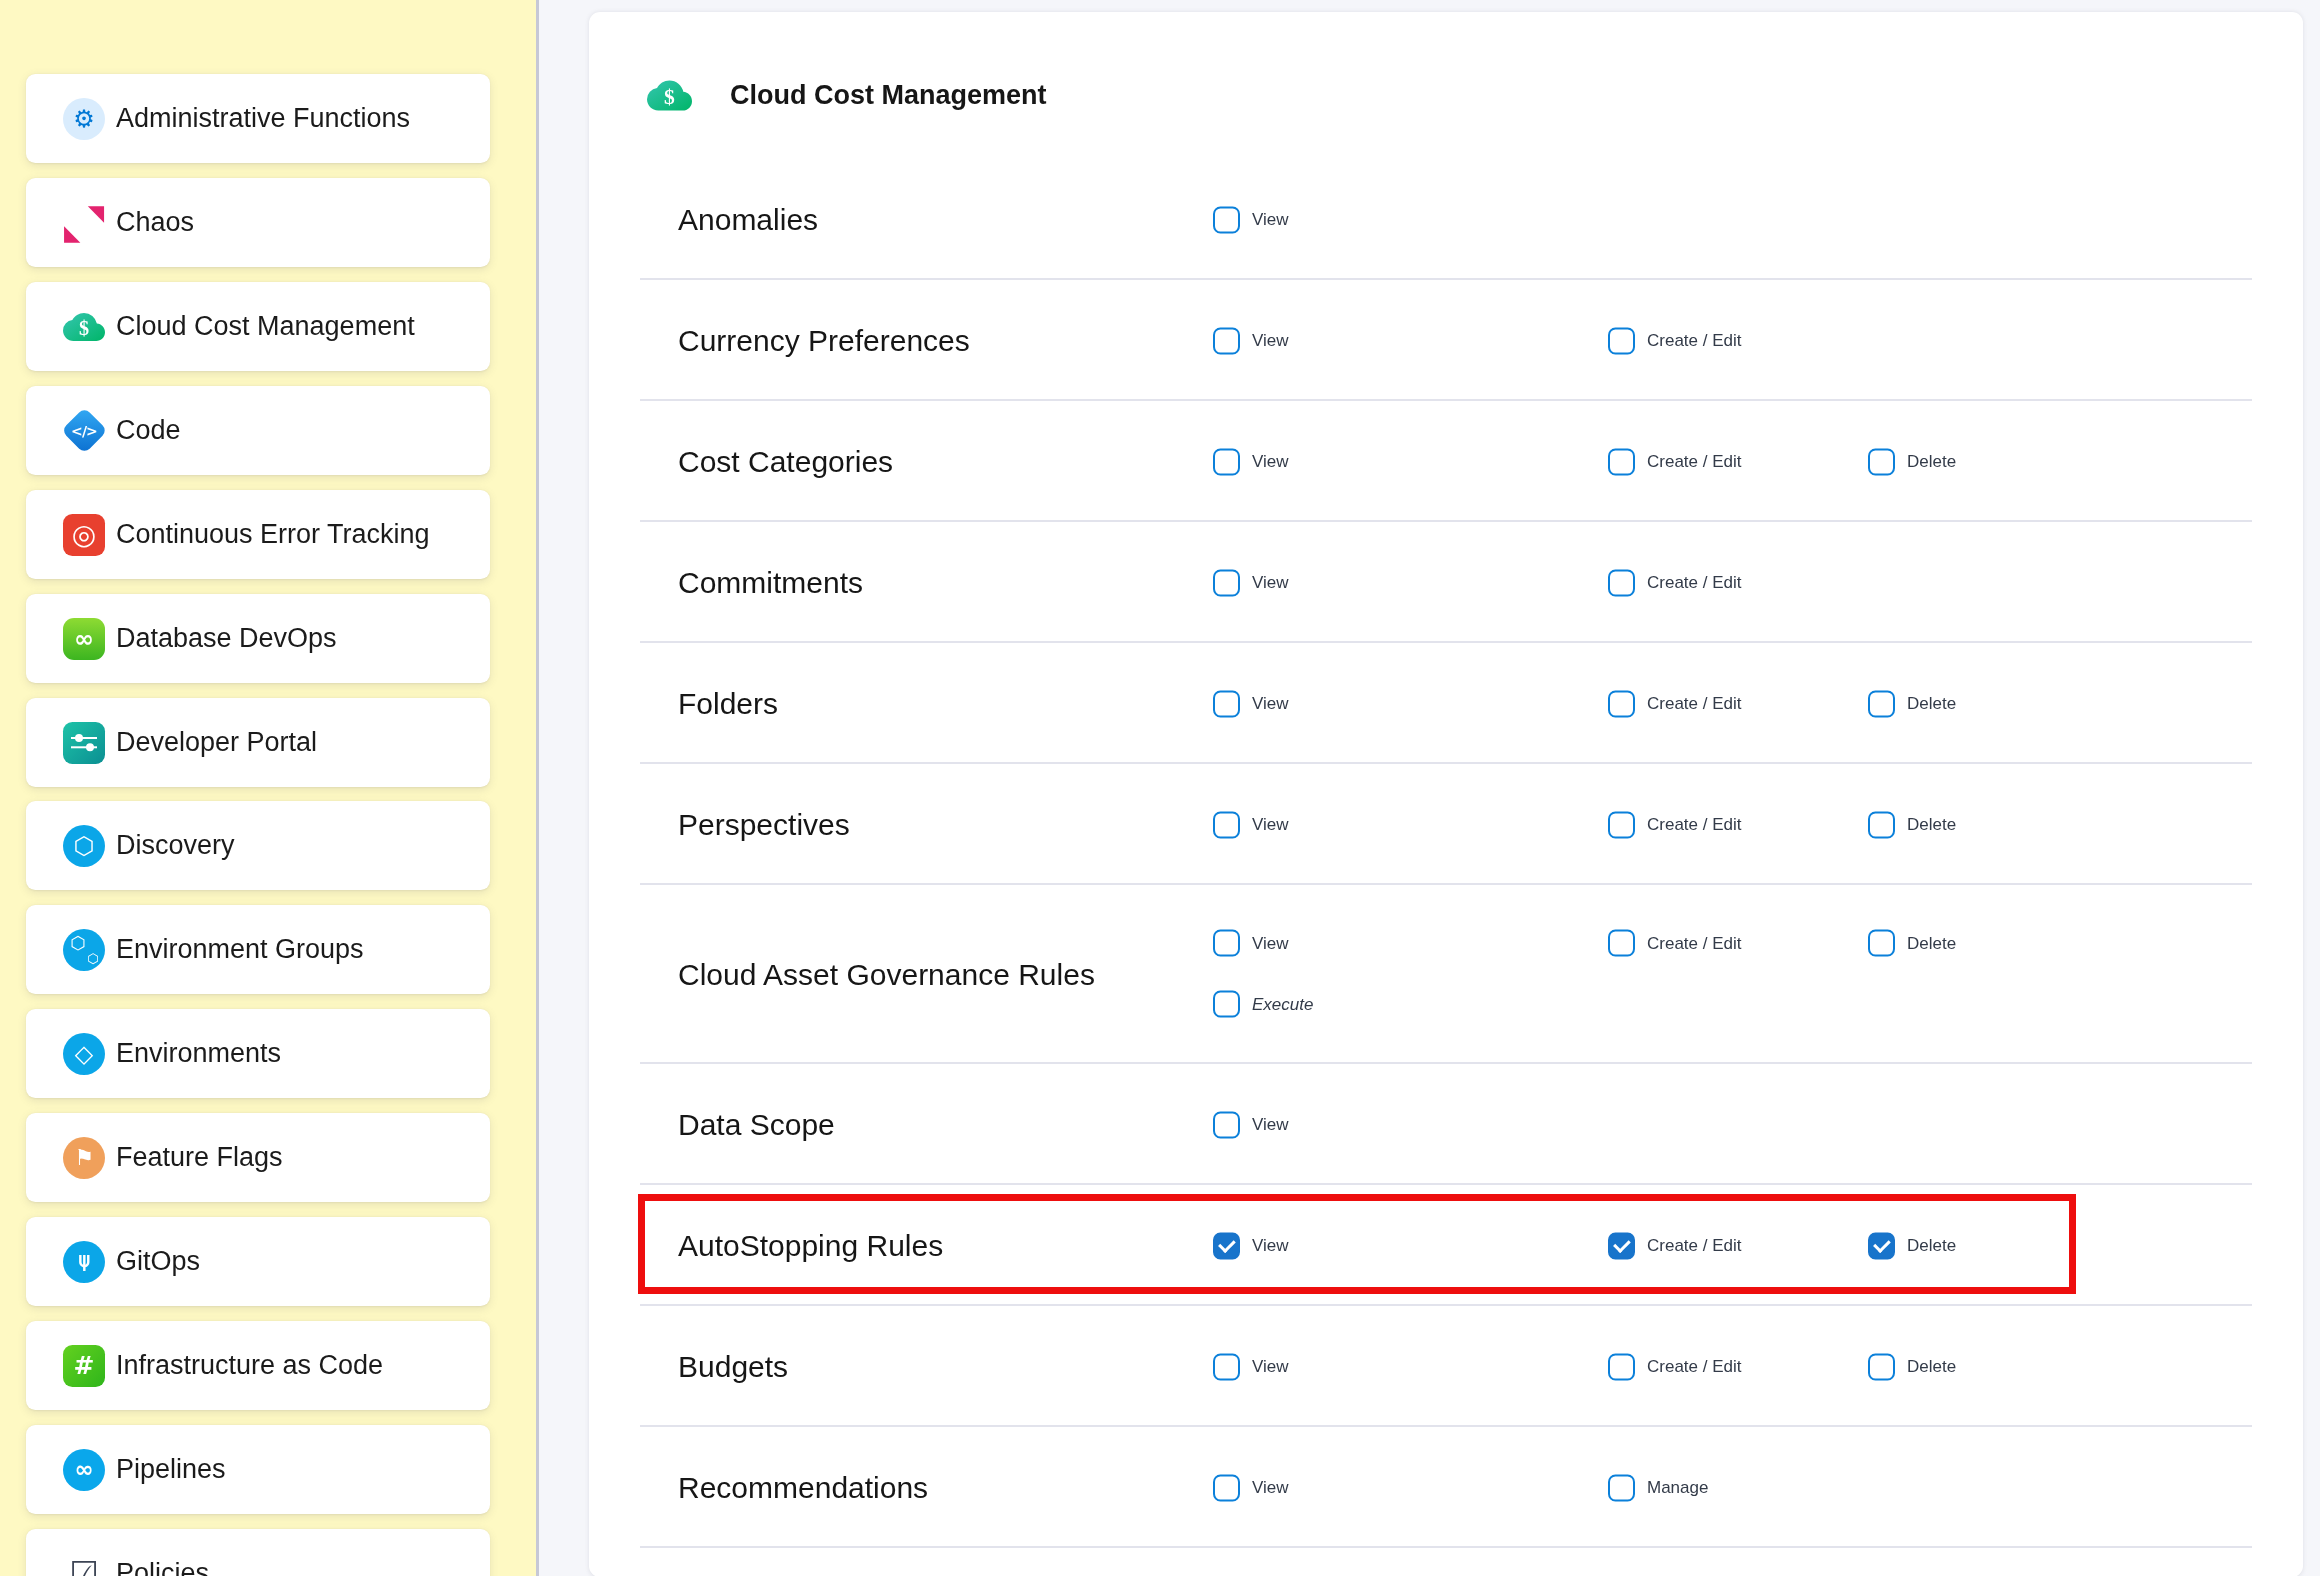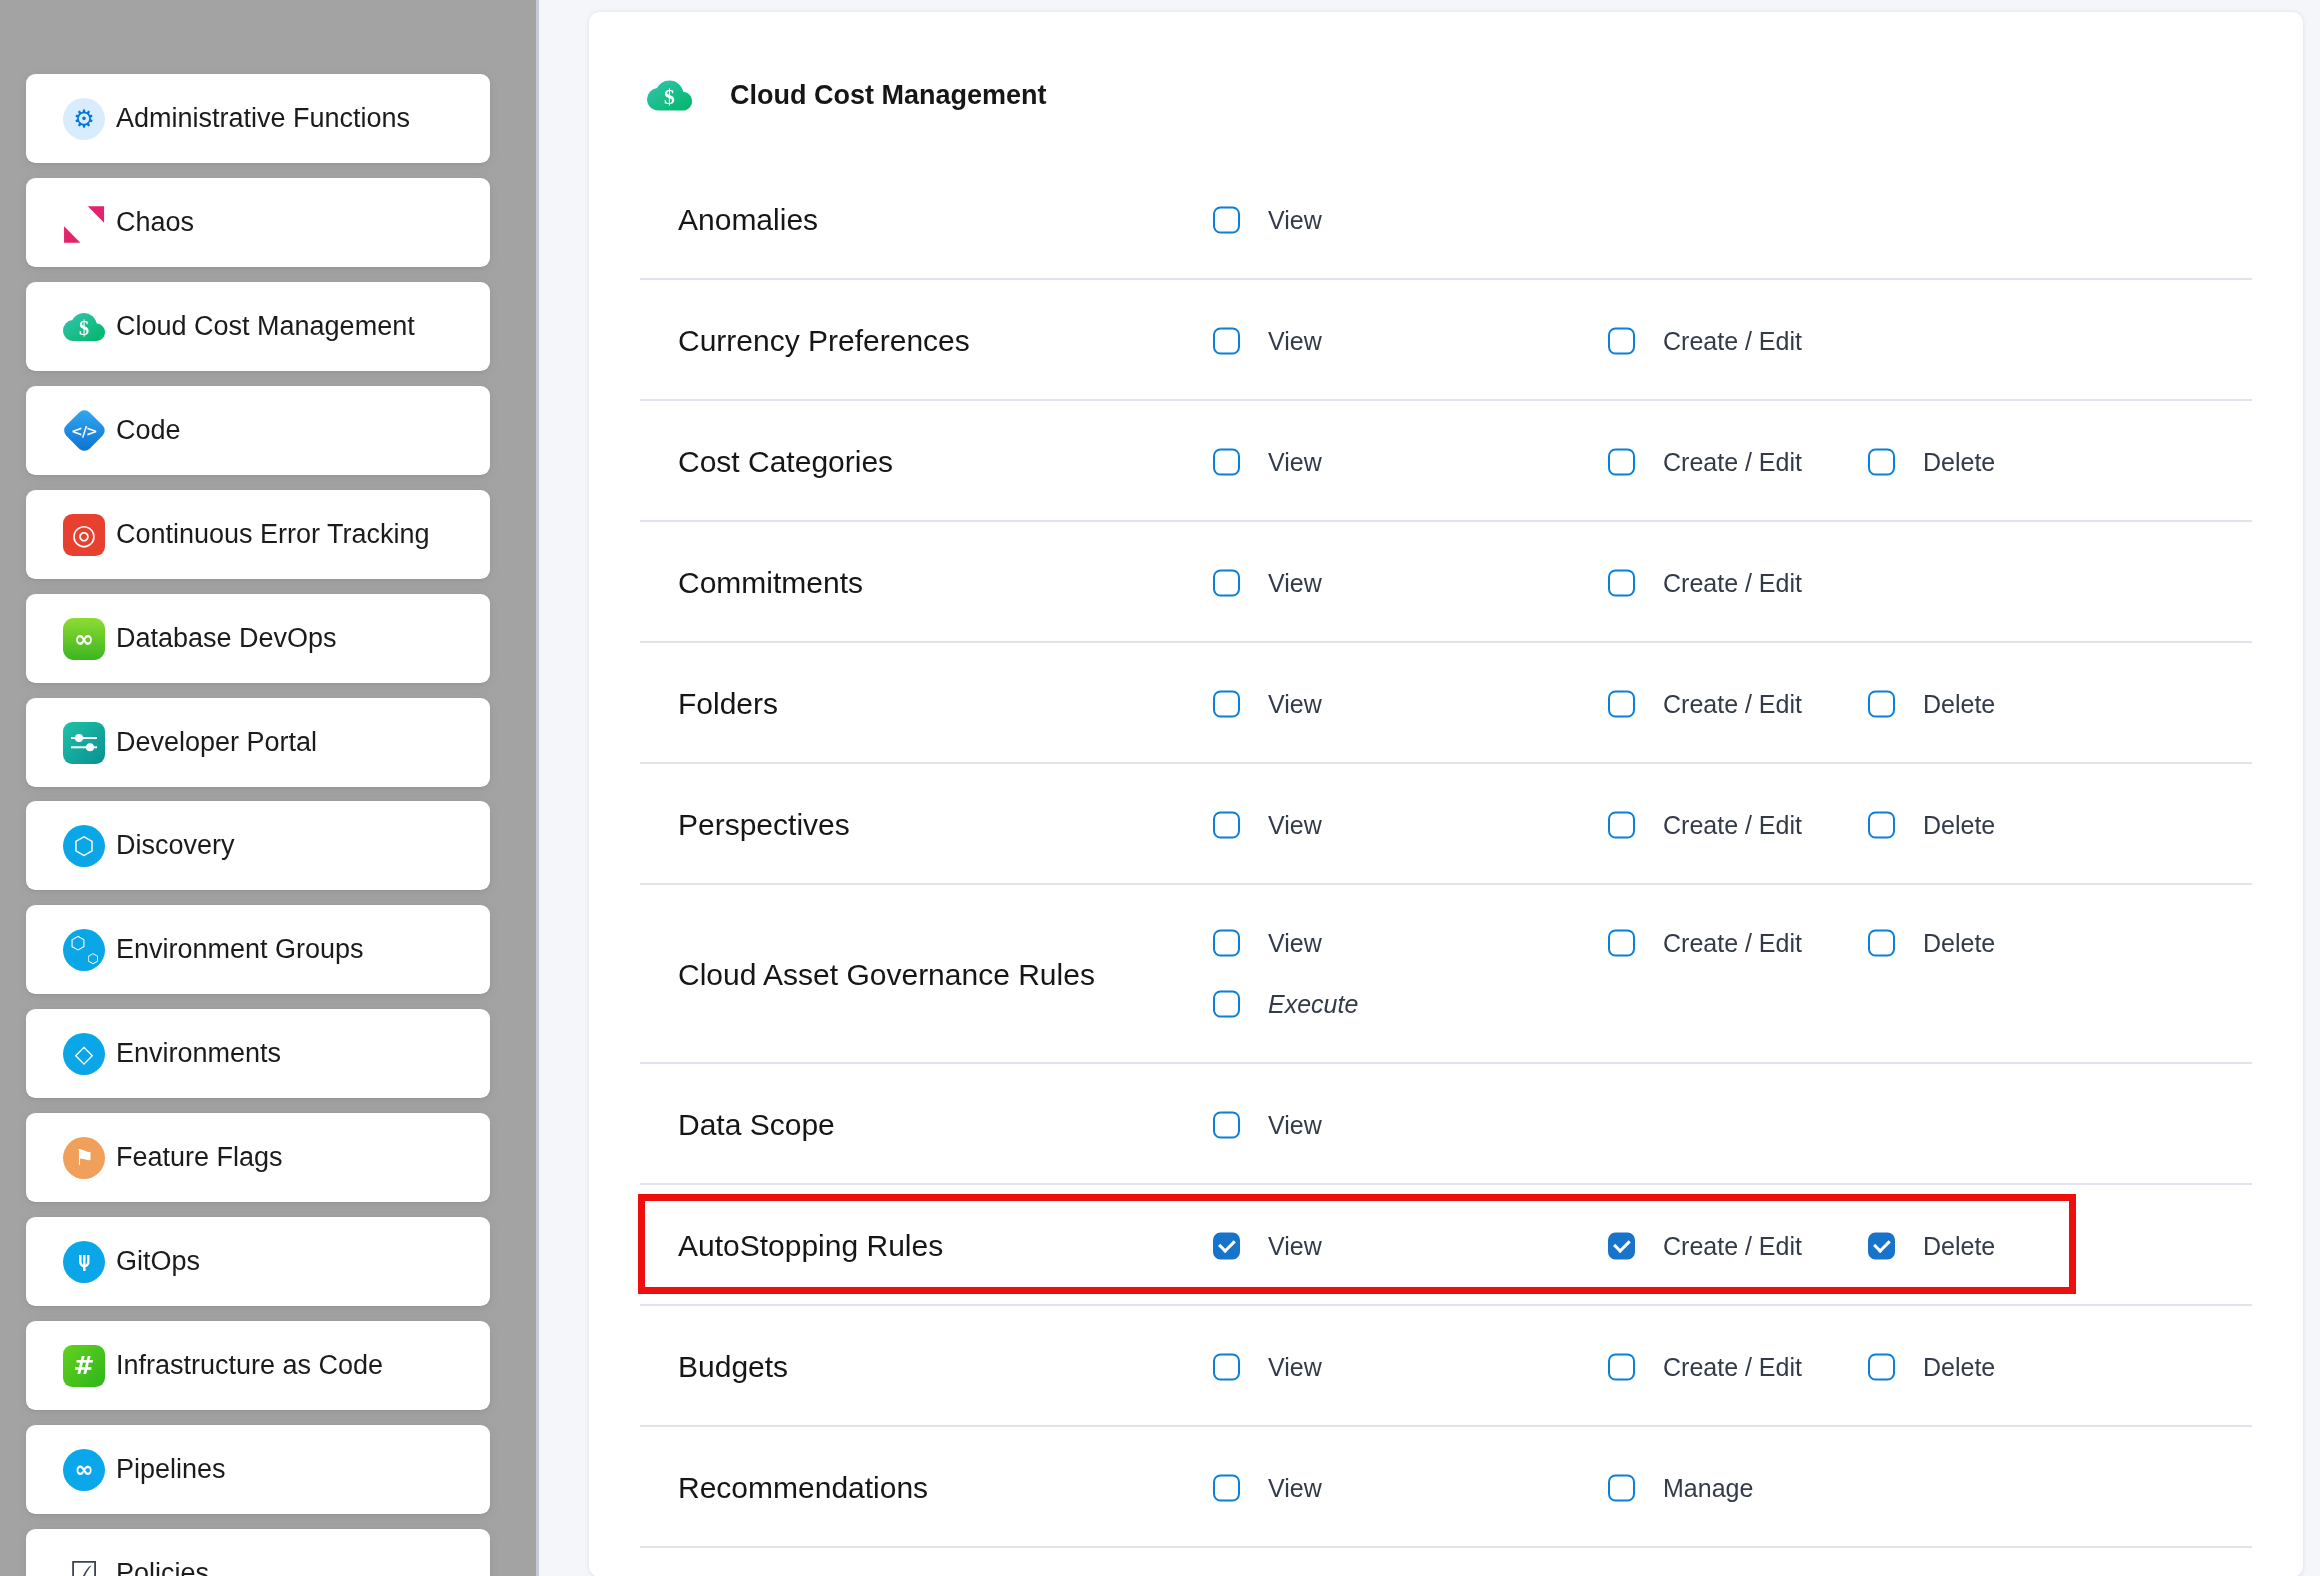--- a/index.html
+++ b/index.html
@@ -7,21 +7,21 @@
   body {
     position:relative; width:2321px; height:1577px; overflow:hidden;
     background:#ffffff; font-family:"Liberation Sans", sans-serif;
   }
 
   
   .right-bg { position:absolute; left:539px; top:0; right:0; bottom:0; background:#f5f6fa; }
   .vdivider { position:absolute; left:536px; top:0; width:2.8px; height:1577px; background:#c6c8d6; }
 
   
-  .sidebar { position:absolute; left:0; top:0; width:536px; height:1577px; background:#a3a3a3; }
+  .sidebar { position:absolute; left:0; top:0; width:536px; height:1577px; background:#fef9c3; }
   .side-card {
     position:absolute; left:26px; width:464px; height:89px; background:#fff;
     border-radius:9.3px; display:flex; align-items:center; cursor:pointer;
     box-shadow:0 0.9px 1.9px rgba(40,41,61,.06), 0 2.8px 8.3px rgba(96,97,112,.14);
   }
   .sicon {
     position:relative; width:42px; height:42px; margin-left:37px; flex:none;
     display:flex; align-items:center; justify-content:center;
     font-family:"DejaVu Sans", sans-serif;
   }
@@ -92,21 +92,21 @@
   .c1 { left:624px; } .c2 { left:1019px;align-items:center; } .c3 { left:1279px; }
   .tall .cell { top:58px; }
   .tall .cell.l2 { top:119px;font-style:italic; }
   .cb {
     width:27px; height:27px; flex:none; background:#fff; cursor:pointer;
     border:2.8px solid var(--accent-blue,#0b80da); border-radius:7.4px;
     display:flex; align-items:center; justify-content:center;
   }
   .cb.checked { background:var(--checked-blue,#1874cb); border-color:var(--checked-blue,#1874cb); }
   .cb.checked::after { content:""; width:6.5px; height:12px; border:solid #fff; border-width:0 3.2px 3.2px 0; transform:rotate(45deg); margin-top:-2.8px; }
-  .plabel { font-size:25px; color:#333b49; white-space:nowrap;margin-left:16px; }
+  .plabel { font-size:17px; color:#333b49; white-space:nowrap; }
 
   .hl { position:absolute; left:49px; top:9.3px; width:1438px; height:100px; border:7.4px solid var(--highlight-red,#ee0e0e); pointer-events:none; }
 </style>
 </head>
 <body>
 
 <svg width="0" height="0" style="position:absolute">
   <defs>
     <linearGradient id="ccg" x1="0" y1="0" x2="1" y2="1">
       <stop offset="0" stop-color="#35c6b0"></stop>

